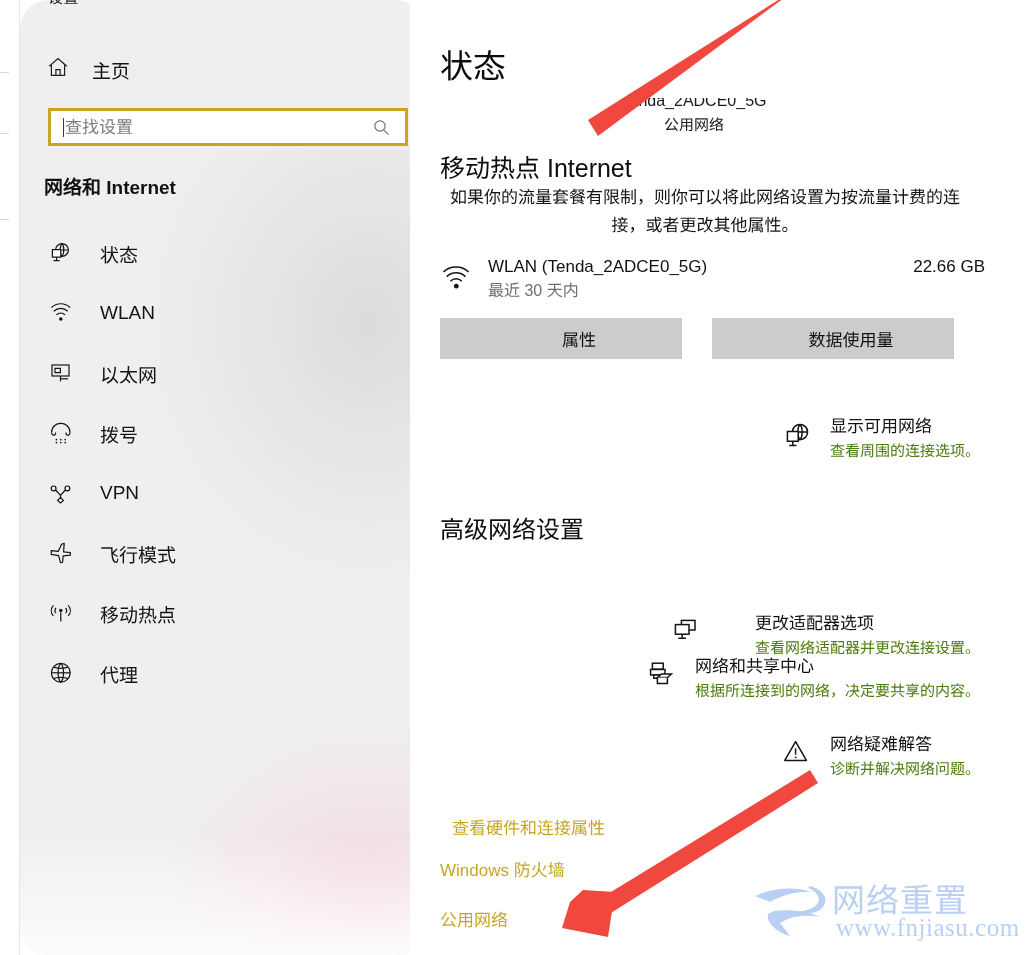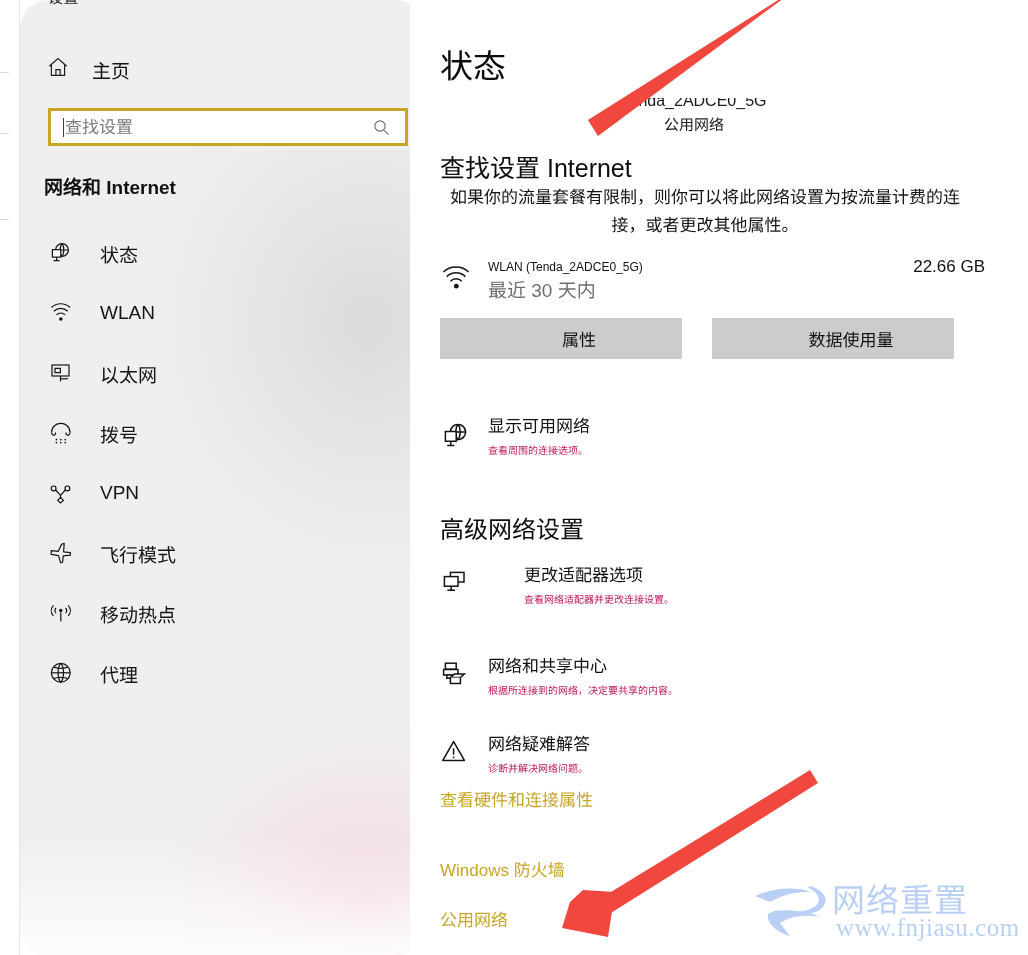--- a/index.html
+++ b/index.html
@@ -216,22 +216,22 @@
 
   .conn-row {
     position: absolute;
     left: 30px; top: 255px;
     width: 545px;
     display: flex;
     align-items: flex-start;
   }
   .conn-ico { width: 48px; flex: none; padding-top: 8px; }
   .conn-text { flex: 1; }
-  .conn-name { font-size: 12px; color: #111111; line-height: 24px; text-align: right; }
-  .conn-sub { font-size: 19px; color: #6f6f6f; line-height: 24px; margin-top: 0; }
+  .conn-name { font-size: 17px; color: #111111; line-height: 24px; text-align: right; }
+  .conn-sub { font-size: 16px; color: #6f6f6f; line-height: 24px; margin-top: 0; }
   .conn-usage { font-size: 17px; color: #111111; padding-top: 2px; white-space: nowrap; }
 
   .btn-row {
     position: absolute;
     left: 439px; top: 318px;
     display: flex;
     gap: 30px;
   }
   .btn {
     width: 242px; height: 41px;
@@ -246,24 +246,25 @@
     justify-content: center;
     padding-left: 36px;
   }
 
   .item-row {
     position: absolute;
     left: 30px;
     width: 540px;
     display: flex;
     align-items: flex-start;
+    justify-content: flex-end;
   }
   .item-ico { width: 48px; flex: none; padding-top: 5px; }
   .item-title { font-size: 17px; color: #111111; line-height: 24px; }
-  .item-sub { font-size: 10px; color: #be185d; line-height: 24px; margin-top: 1px; }
+  .item-sub { font-size: 15px; color: #4d7c0f; line-height: 24px; margin-top: 1px; }
 
   .adv-title {
     position: absolute;
     left: 30px; top: 510px;
     font-size: 24px;
     color: #0d0d0d;
   }
 
   .link {
     position: absolute;
@@ -457,21 +458,21 @@
     <div class="sidebar-bottom-fade"></div>
   </div>
 
   <div class="content">
 
     <div class="page-title">状态</div>
 
     <div class="net-name">Tenda_2ADCE0_5G</div>
     <div class="net-kind">公用网络</div>
 
-    <div class="status-head">查找设置 Internet</div>
+    <div class="status-head">移动热点 Internet</div>
     <div class="status-desc">如果你的流量套餐有限制，则你可以将此网络设置为按流量计费的连接，或者更改其他属性。</div>
 
     <div class="conn-row">
       <span class="conn-ico">
         <svg width="34" height="30" viewBox="0 0 34 30" fill="none" stroke="#141414" stroke-width="1.6">
           <path d="M3.5 9.0 C9.8 2.4 22.2 2.4 28.5 9.0"></path>
           <path d="M6.8 13.6 C11.8 8.5 20.4 8.5 25.4 13.6"></path>
           <path d="M10.4 18.2 C13.6 15.0 18.6 15.0 21.8 18.2"></path>
           <circle cx="16.3" cy="23.2" r="2.4" fill="#141414" stroke="none"></circle>
         </svg>
@@ -498,21 +499,21 @@
         </svg>
       </span>
       <span>
         <span class="item-title">显示可用网络</span><br>
         <span class="item-sub">查看周围的连接选项。</span>
       </span>
     </div>
 
     <div class="adv-title">高级网络设置</div>
 
-    <div class="item-row" style="top:564px;gap:36px;">
+    <div class="item-row" style="top:612px;gap:36px;">
       <span class="item-ico">
         <svg width="32" height="30" viewBox="0 0 32 30" fill="none" stroke="#141414" stroke-width="1.5">
           <rect x="10.4" y="3.4" width="13.6" height="9.6"></rect>
           <rect x="4.4" y="7.6" width="13.6" height="9.6" fill="#ffffff"></rect>
           <path d="M11.2 17.2 V20.6 M7.4 21.2 H15 "></path>
         </svg>
       </span>
       <span>
         <span class="item-title">更改适配器选项</span><br>
         <span class="item-sub">查看网络适配器并更改连接设置。</span>
@@ -542,21 +543,21 @@
           <path d="M13.6 10.4 V16.6"></path>
           <circle cx="13.6" cy="19.4" r="0.9" fill="#141414" stroke="none"></circle>
         </svg>
       </span>
       <span>
         <span class="item-title">网络疑难解答</span><br>
         <span class="item-sub">诊断并解决网络问题。</span>
       </span>
     </div>
 
-    <a class="link" href="#" style="top:786px;">查看硬件和连接属性</a>
+    <a class="link" href="#" style="top:814px;margin-left:12px;">查看硬件和连接属性</a>
     <a class="link" href="#" style="top:856px;">Windows 防火墙</a>
     <a class="link" href="#" style="top:906px;">公用网络</a>
 
     <svg class="arrow-layer" viewBox="0 0 618 955">
       <g fill="#f0483f">
         <path d="M401 -22 L403 -22 L178 120 L188 136 Z" transform="translate(0,0)"></path>
       </g>
       <g fill="#f0483f">
 
         <polygon points="400,770 408,783 196,916 183,903"></polygon>

